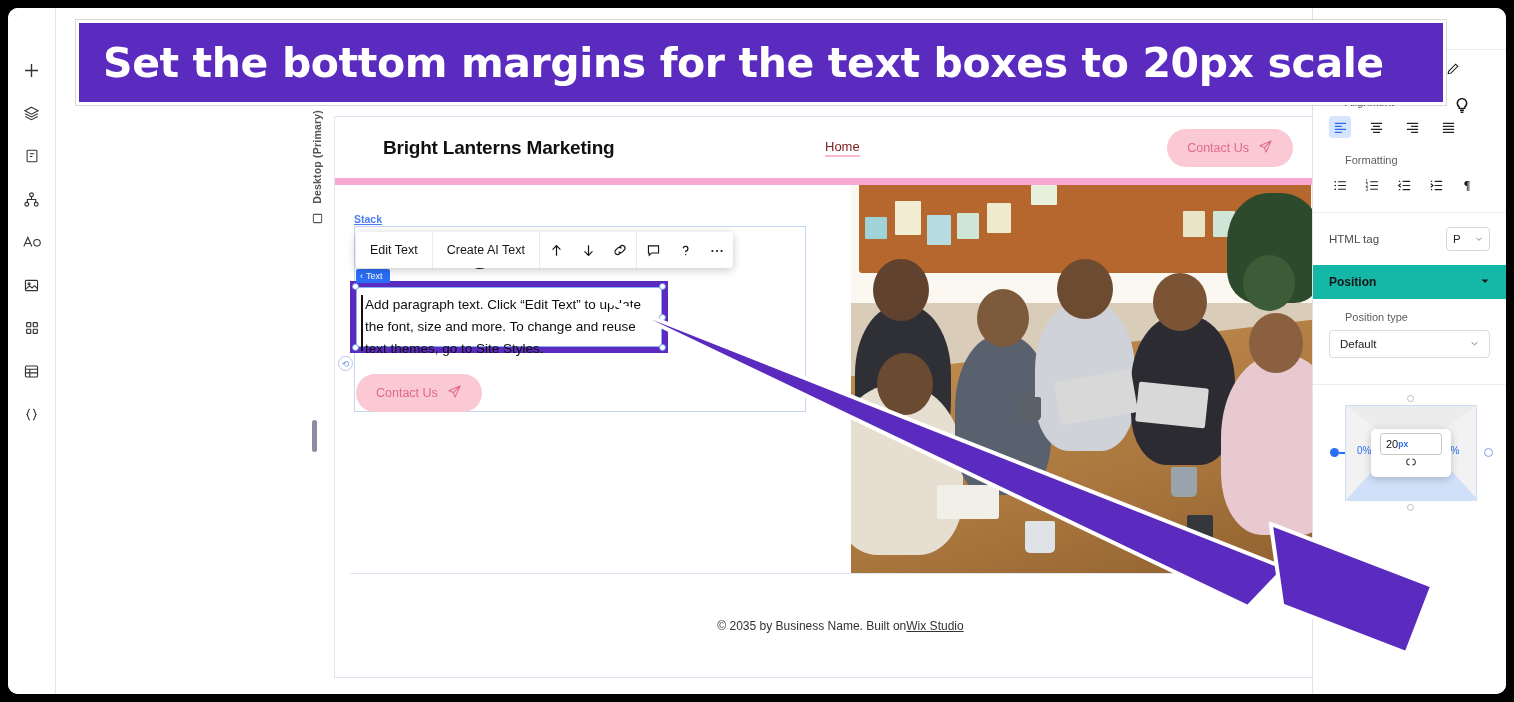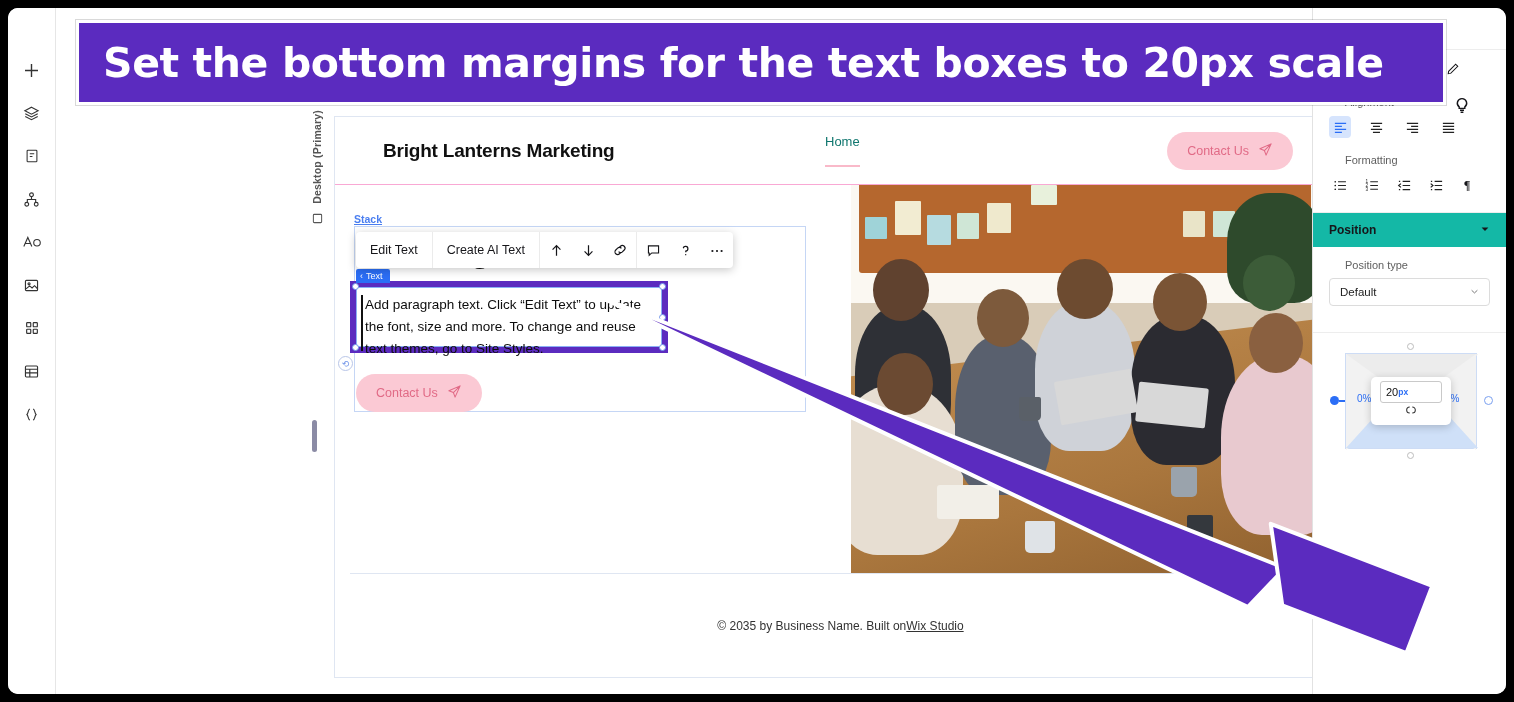--- a/index.html
+++ b/index.html
@@ -57,32 +57,32 @@
   }
 
   
   .page {
     position: absolute; left: 278px; top: 108px;
     width: 998px; height: 562px;
     background: #fff; border: 1px solid #dfe6f2;
     overflow: hidden;
   }
   .site-header {
-    height: 68px; border-bottom: 1px solid #f9a8d4;
+    height: 68px; border-bottom: 7px solid #f9a8d4;
     display: flex; align-items: center; position: relative;
   }
   .brand {
     position: absolute; left: 48px;
     font-size: 19px; font-weight: 700; color: #101010;
     letter-spacing: -.2px;
   }
   .nav-home {
     position: absolute; left: 490px;
-    font-size: 13px; color: #0f766e;
-    border-bottom: 2px solid #f9b9c9; padding-bottom: 16px;
+    font-size: 13px; color: #7f1d1d;
+    border-bottom: 2px solid #f9b9c9; padding-bottom: 1px;
     cursor: pointer;
   }
   .btn-pill {
     display: inline-flex; align-items: center; gap: 9px;
     background: #fbc9d4; color: #e16a86;
     border-radius: 40px; padding: 0 20px; height: 38px;
     font-size: 12.5px; cursor: pointer; border: none;
     white-space: nowrap;
   }
   .header-cta { position: absolute; right: 38px; }
@@ -605,20 +605,31 @@
           <svg width="15" height="15" viewBox="0 0 16 16">
                 <text x="3" y="12" font-family="Liberation Serif, serif" font-size="13" font-weight="700" fill="#16161a">¶</text>
               </svg>
         </div>
       </div>
     </div>
 
 
     <div class="rp-divider"></div>
 
+    <div class="rp-kv">
+      <span class="rp-kv-label">HTML tag</span>
+      <div class="mini-select">
+        <span>P</span>
+        <span>
+          <svg width="8" height="8" viewBox="0 0 10 10" fill="none" stroke="#777" stroke-width="1.1">
+                <path d="M1.8 3.6 5 6.6l3.2-3"></path>
+              </svg>
+        </span>
+      </div>
+    </div>
 
     <div class="rp-header">
       <span>Position</span>
       <span>
         <svg width="10" height="10" viewBox="0 0 10 10" fill="#16161a">
               <path d="M1.6 3.4h6.8L5 7z"></path>
             </svg>
       </span>
     </div>
 

